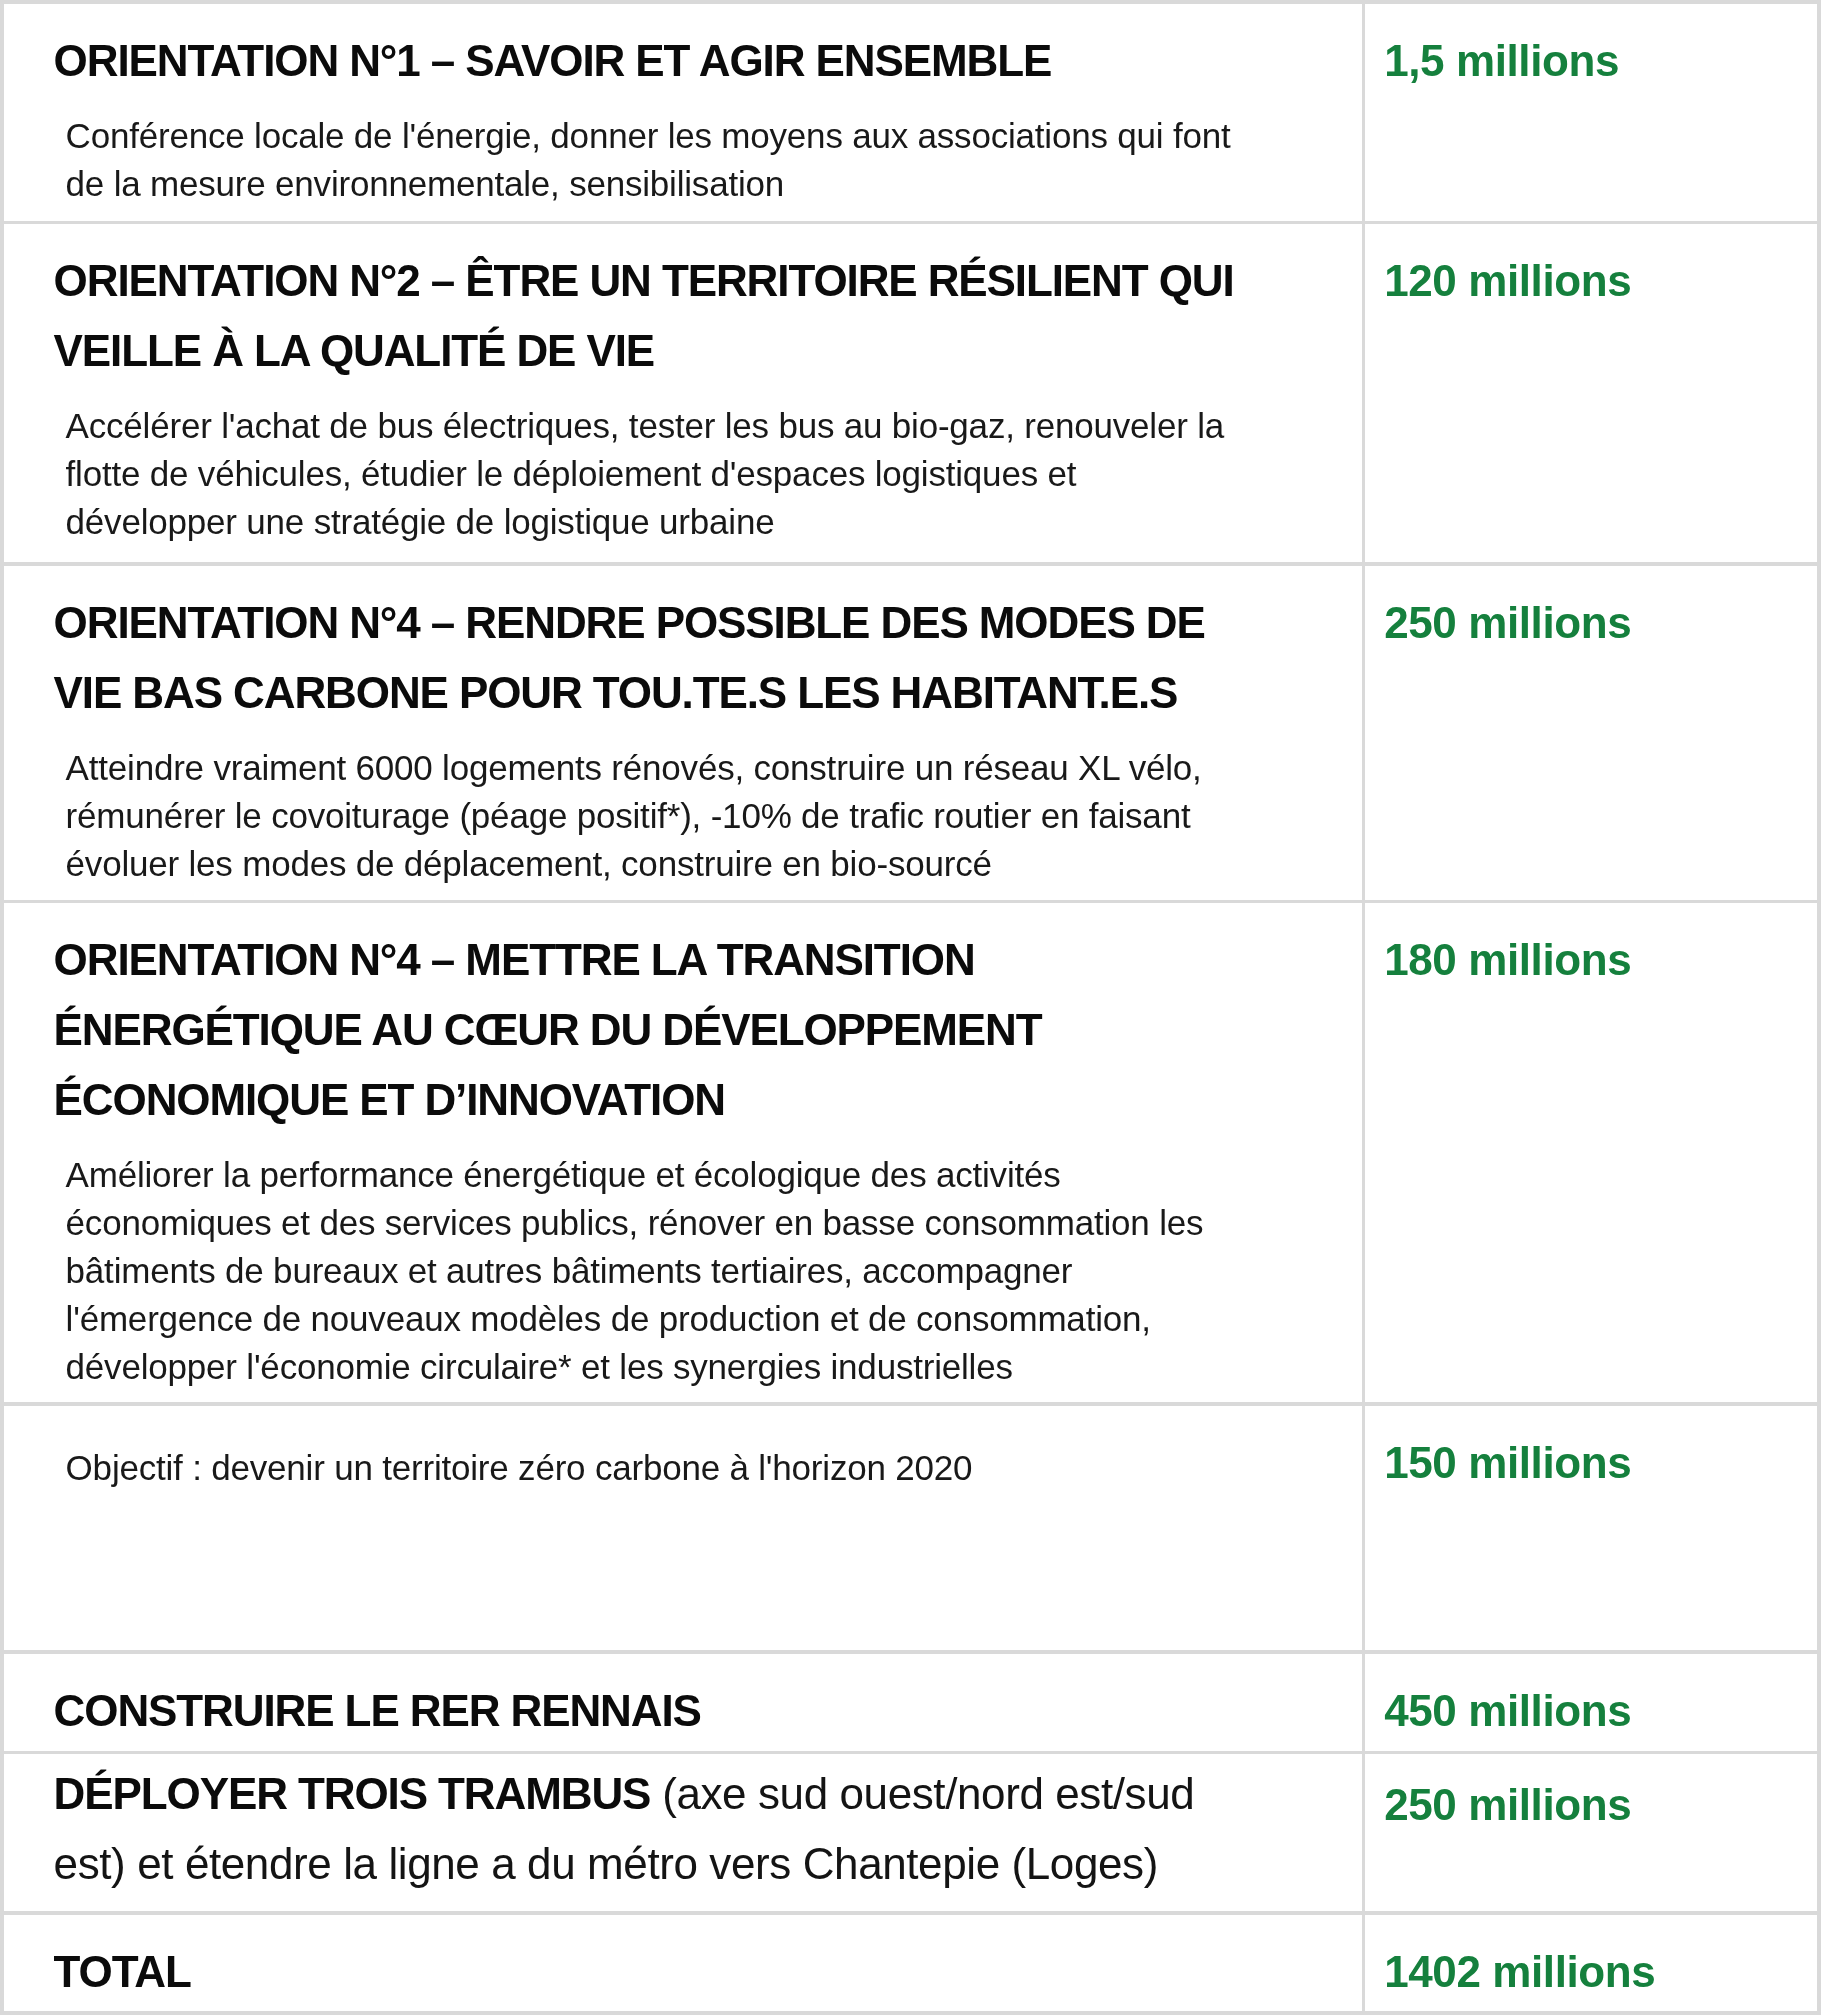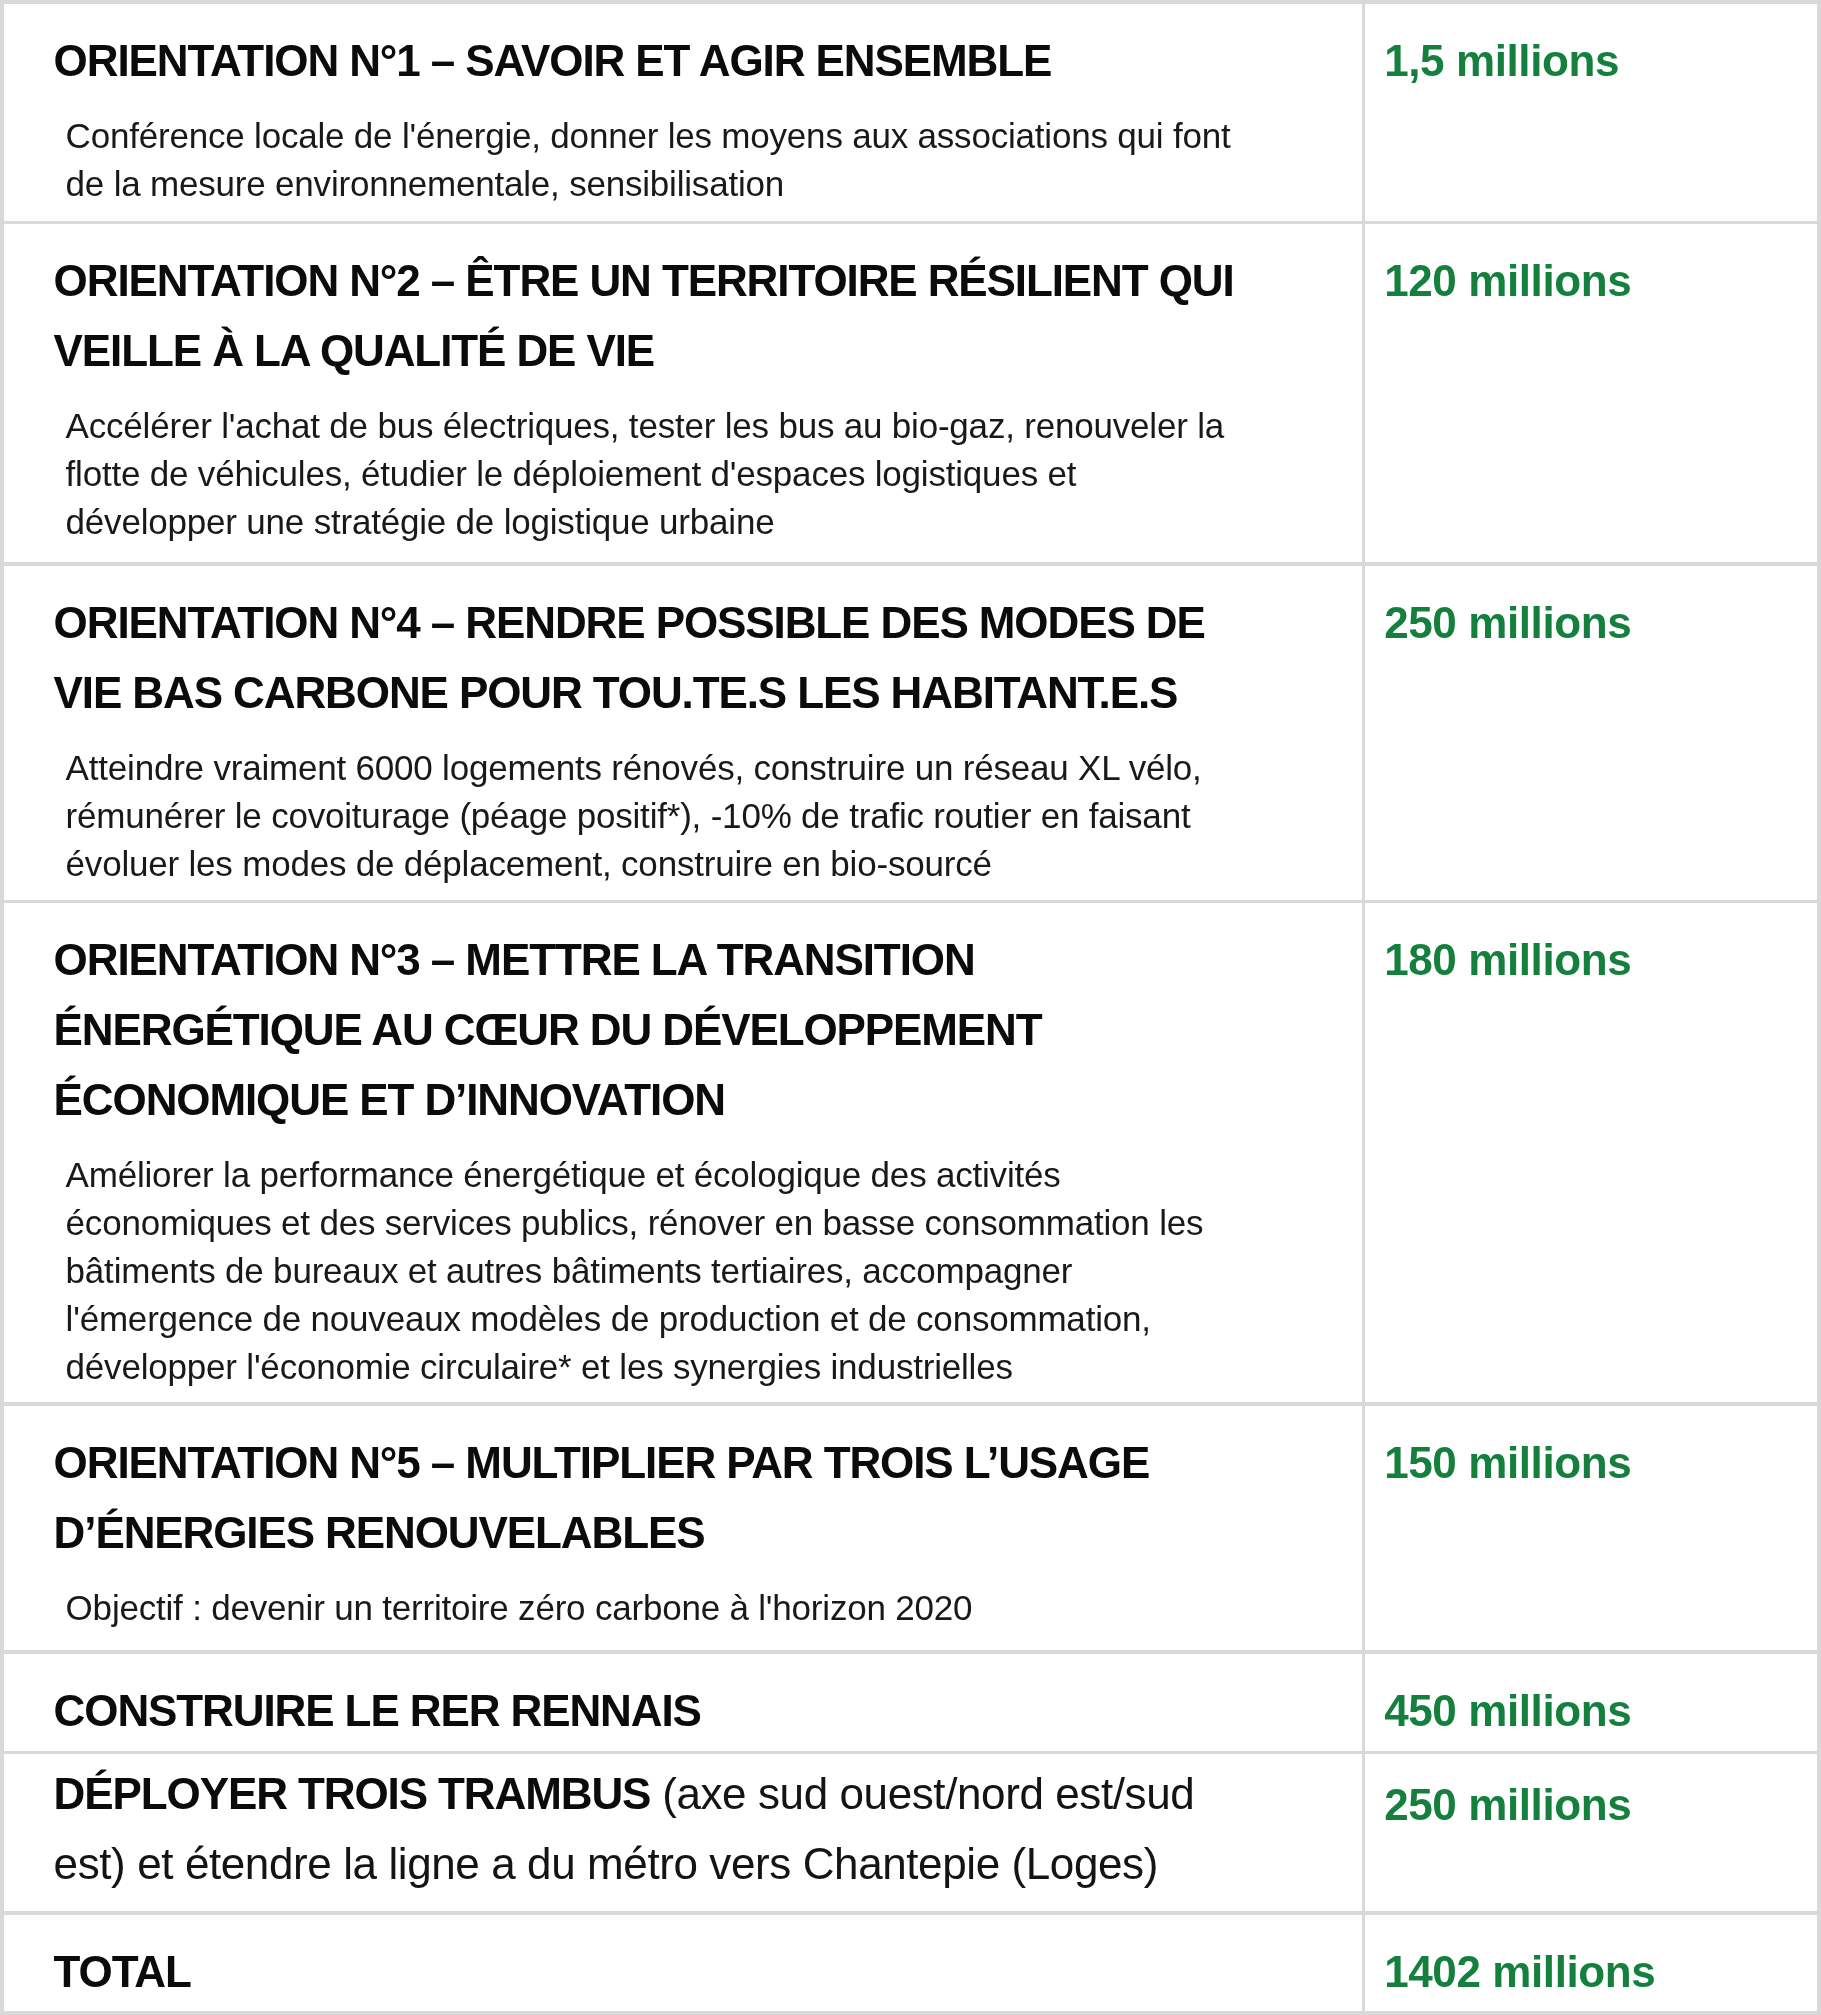--- a/index.html
+++ b/index.html
@@ -91,36 +91,34 @@
 VIE BAS CARBONE POUR TOU.TE.S LES HABITANT.E.S</div>
     <div class="row-description">Atteindre vraiment 6000 logements rénovés, construire un réseau XL vélo,
 rémunérer le covoiturage (péage positif*), -10% de trafic routier en faisant
 évoluer les modes de déplacement, construire en bio-sourcé</div>
   </div>
   <div class="cell right">
     <div class="row-amount">250 millions</div>
   </div>
 
   <div class="cell left">
-    <div class="row-title">ORIENTATION N°3 – METTRE LA TRANSITION
+    <div class="row-title">ORIENTATION N°4 – METTRE LA TRANSITION
 ÉNERGÉTIQUE AU CŒUR DU DÉVELOPPEMENT
 ÉCONOMIQUE ET D’INNOVATION</div>
     <div class="row-description">Améliorer la performance énergétique et écologique des activités
 économiques et des services publics, rénover en basse consommation les
 bâtiments de bureaux et autres bâtiments tertiaires, accompagner
 l'émergence de nouveaux modèles de production et de consommation,
 développer l'économie circulaire* et les synergies industrielles</div>
   </div>
   <div class="cell right">
     <div class="row-amount">180 millions</div>
   </div>
 
   <div class="cell left">
-    <div class="row-title">ORIENTATION N°5 – MULTIPLIER PAR TROIS L’USAGE
-D’ÉNERGIES RENOUVELABLES</div>
     <div class="row-description">Objectif : devenir un territoire zéro carbone à l'horizon 2020</div>
   </div>
   <div class="cell right">
     <div class="row-amount">150 millions</div>
   </div>
 
   <div class="cell left">
     <div class="row-title">CONSTRUIRE LE RER RENNAIS</div>
   </div>
   <div class="cell right">

